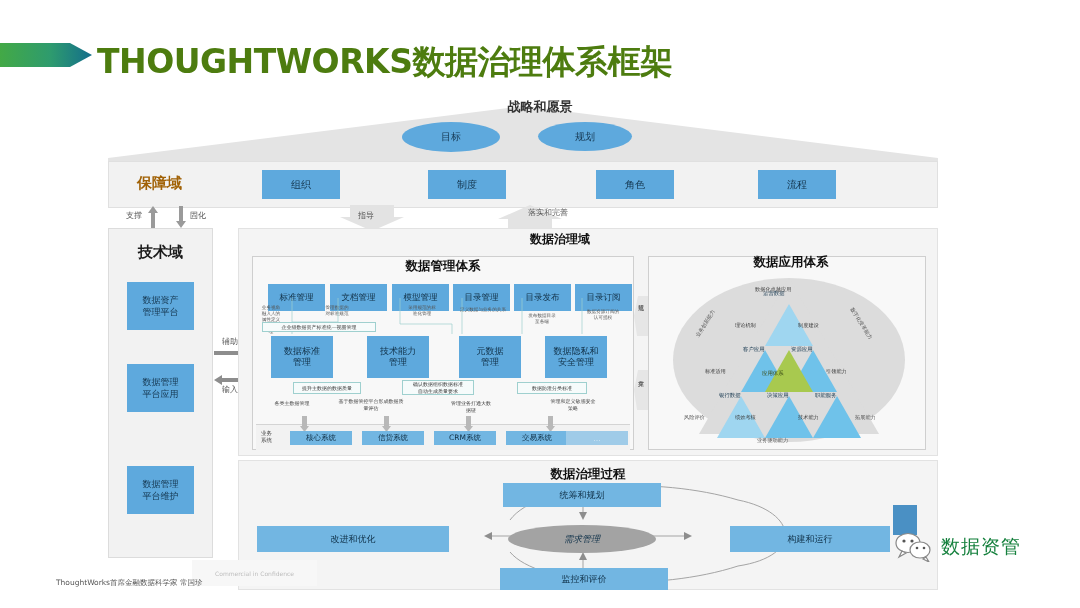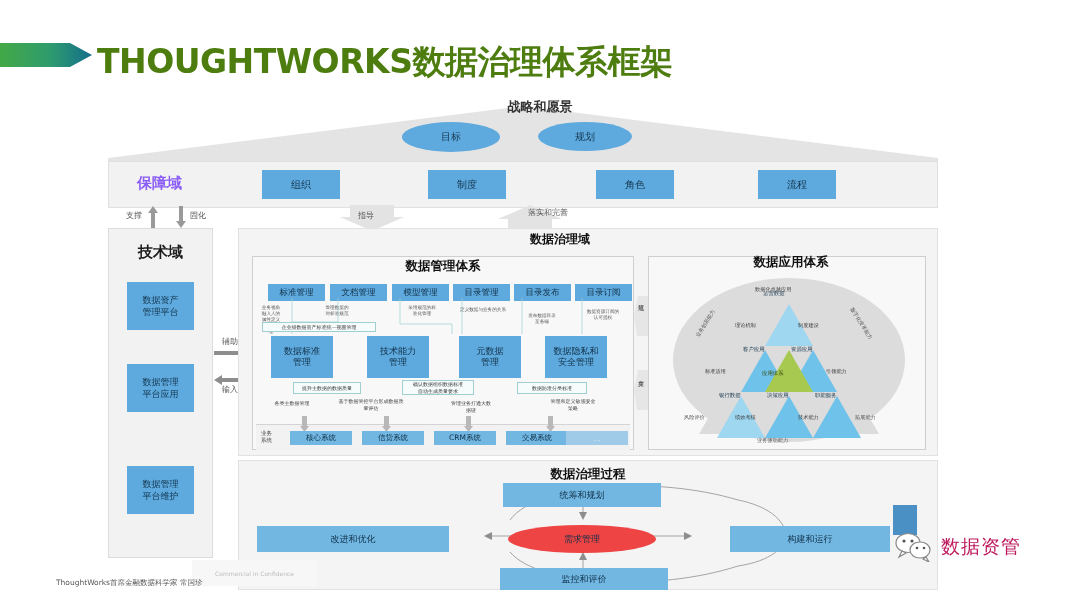--- a/index.html
+++ b/index.html
@@ -38,21 +38,21 @@
   .oval-goal{left:402px;top:122px;width:98px;height:30px;}
   .oval-plan{left:538px;top:122px;width:94px;height:29px;}
 
   
   .band{
     position:absolute;left:108px;top:161px;width:830px;height:47px;
     background:#f2f2f2;border:1px solid #e0e0e0;box-sizing:border-box;
   }
   .band-title{
     position:absolute;left:137px;top:174px;
-    font-size:15px;font-weight:bold;color:#8b5cf6;
+    font-size:15px;font-weight:bold;color:#a16207;
   }
   .band-box{
     position:absolute;top:170px;height:29px;width:78px;
     background:#5ea9dd;color:#14364f;font-size:10px;
     display:flex;align-items:center;justify-content:center;
   }
 
   
   .mini-label{position:absolute;font-size:8px;color:#555;white-space:nowrap;}
 
@@ -92,21 +92,21 @@
   }
   .dms-title{
     position:absolute;left:252px;top:258px;width:382px;text-align:center;
     font-size:12.5px;font-weight:bold;color:#111;
   }
   .dms-sub{
     position:absolute;left:252px;top:274px;width:382px;text-align:center;
     font-size:6.5px;color:#444;
   }
   .cap{
-    position:absolute;top:284px;height:17px;
+    position:absolute;top:284px;height:27px;
     background:#5ea9dd;color:#123147;font-size:8.5px;
     display:flex;align-items:center;justify-content:center;
   }
   .pillar{
     position:absolute;top:336px;height:42px;width:62px;
     background:#5ea9dd;color:#103047;font-size:9px;line-height:11.5px;
     display:flex;align-items:center;justify-content:center;text-align:center;
   }
   .note{
     position:absolute;font-size:4.6px;color:#555;line-height:6px;
@@ -165,39 +165,39 @@
   }
   .proc-title{
     position:absolute;left:238px;top:466px;width:700px;text-align:center;
     font-size:12.5px;font-weight:bold;color:#111;
   }
   .proc-box{
     position:absolute;background:#72b6e2;color:#10324a;font-size:9px;
     display:flex;align-items:center;justify-content:center;
   }
   .proc-oval{
-    position:absolute;border-radius:50%;background:#ef4444;color:#10324a;
-    font-size:9px;display:flex;align-items:center;justify-content:center;
+    position:absolute;border-radius:50%;background:#a3a3a3;color:#10324a;
+    font-size:9px;display:flex;align-items:center;justify-content:center;font-style:italic;
   }
 
   
   .footer{
     position:absolute;left:56px;top:578px;
     font-size:7.5px;color:#555;white-space:nowrap;
   }
   .watermark{
     position:absolute;left:192px;top:560px;width:125px;height:26px;
     background:#f7f7f7;font-size:6px;color:#bdbdbd;
     display:flex;align-items:center;justify-content:center;
   }
   .wechat{
     position:absolute;left:895px;top:532px;
     display:flex;align-items:center;gap:8px;
   }
-  .wechat-text{font-size:19px;color:#be185d;letter-spacing:1px;}
+  .wechat-text{font-size:19px;color:#15803d;letter-spacing:1px;}
   .blue-tab{position:absolute;left:893px;top:505px;width:24px;height:30px;background:#4a90c4;}
 </style>
 </head>
 <body>
 
 <div class="slide">
 
   <svg class="green-arrow" viewBox="0 0 100 30">
     <defs>
         <linearGradient id="gg" x1="0" y1="0" x2="1" y2="0">

